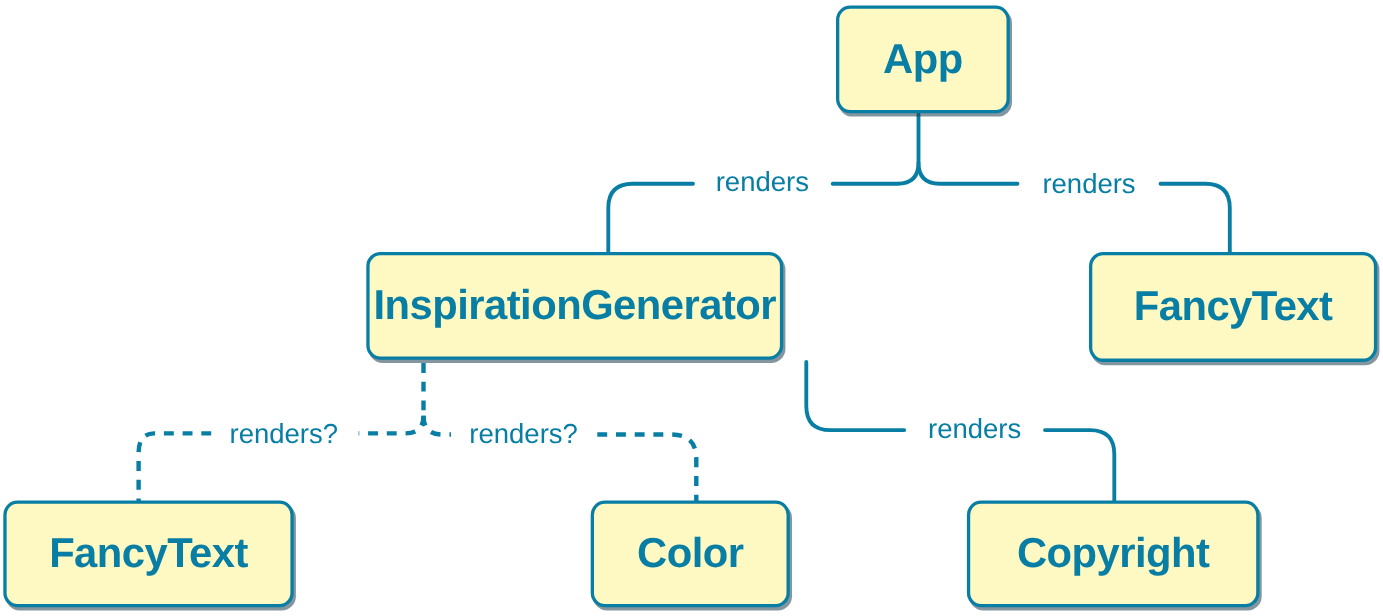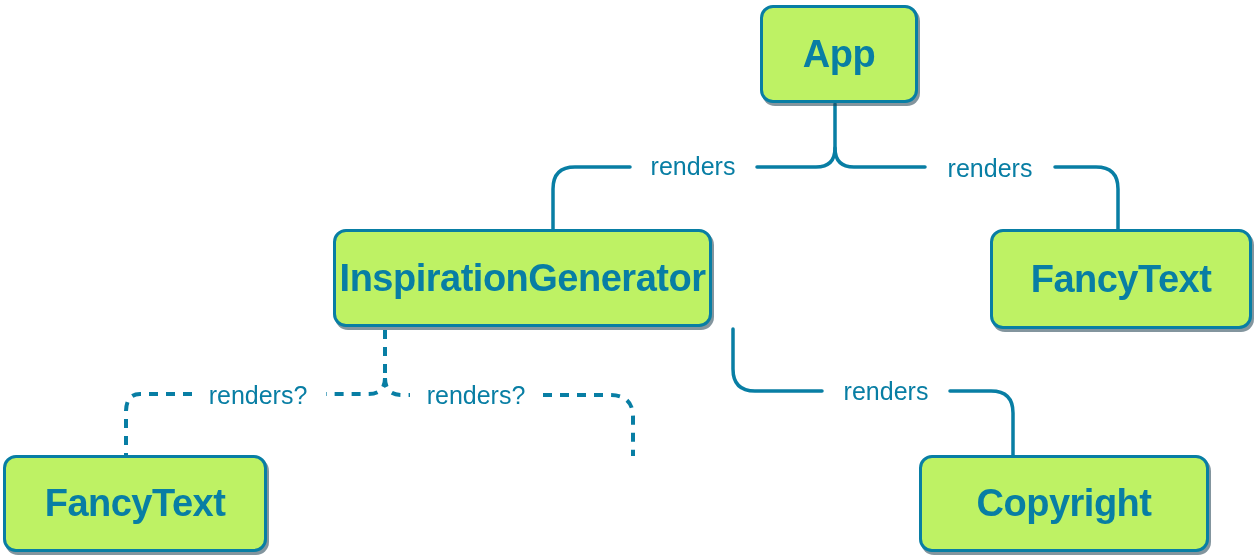--- a/index.html
+++ b/index.html
@@ -14,37 +14,37 @@
   .canvas{position:absolute;inset:0;width:1257px;height:560px;}
   svg.edges{position:absolute;left:0;top:0;z-index:1;}
   svg.edges path{
     fill:none;stroke:var(--accent);stroke-width:3.5;stroke-linecap:round;
   }
   svg.edges path.dashed{
     stroke-width:4;stroke-dasharray:9 8;stroke-linecap:butt;
   }
   .node{
     position:absolute;z-index:2;box-sizing:border-box;
-    background:#bef264;border:3px solid var(--accent);border-radius:13px;
+    background:#fef9c3;border:3px solid var(--accent);border-radius:13px;
     box-shadow:2px 3px 0 var(--shadow);
     display:flex;align-items:center;justify-content:center;
     color:var(--accent);font-size:38px;font-weight:bold;letter-spacing:-0.5px;
     white-space:nowrap;
   }
   .edge-label{
     position:absolute;z-index:3;transform:translate(-50%,-50%);
     color:var(--accent);font-size:25px;font-weight:normal;white-space:nowrap;text-align:center;
   }
   
   #n-app{left:760px;top:5px;width:158px;height:98px;}
   #n-ig{left:333px;top:229px;width:379px;height:98px;}
   #n-ft-right{left:990px;top:229px;width:262px;height:100px;}
   #n-ft-left{left:3px;top:455px;width:264px;height:97px;}
   #n-color{left:537px;top:455px;width:181px;height:97px;}
-  #n-copyright{left:919px;top:455px;width:290px;height:97px;}
+  #n-copyright{left:879px;top:455px;width:266px;height:97px;}
   
   #el-0{left:693px;top:166px;}
   #el-1{left:990px;top:168px;}
   #el-2{left:258px;top:395px;}
   #el-3{left:476px;top:395px;}
   #el-4{left:886px;top:391px;}
 </style>
 </head>
 <body>
 
@@ -66,20 +66,21 @@
   </svg>
 
   <div class="node" id="n-app">App</div>
 
   <div class="node" id="n-ig">InspirationGenerator</div>
 
   <div class="node" id="n-ft-right">FancyText</div>
 
   <div class="node" id="n-ft-left">FancyText</div>
 
+  <div class="node" id="n-color">Color</div>
 
   <div class="node" id="n-copyright">Copyright</div>
 
   <span class="edge-label" id="el-0">renders</span>
 
   <span class="edge-label" id="el-1">renders</span>
 
   <span class="edge-label" id="el-2">renders?</span>
 
   <span class="edge-label" id="el-3">renders?</span>

